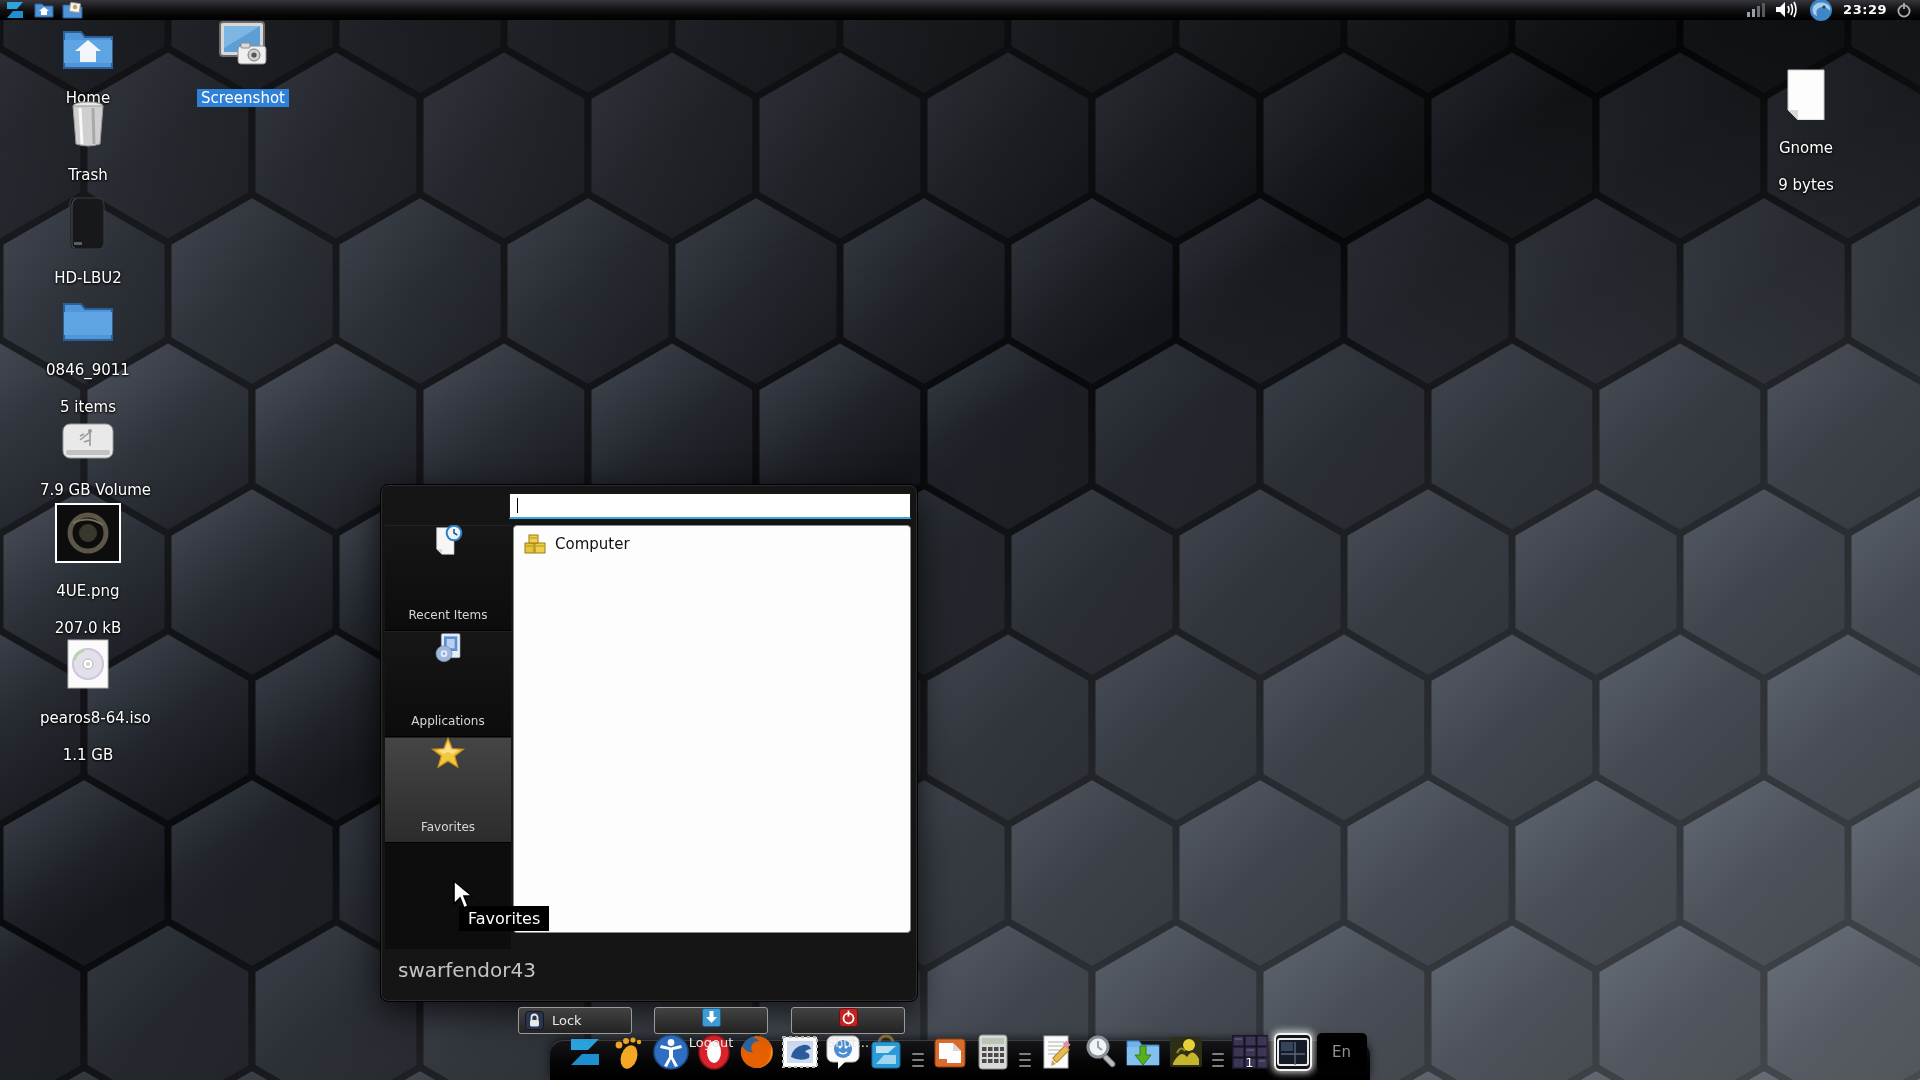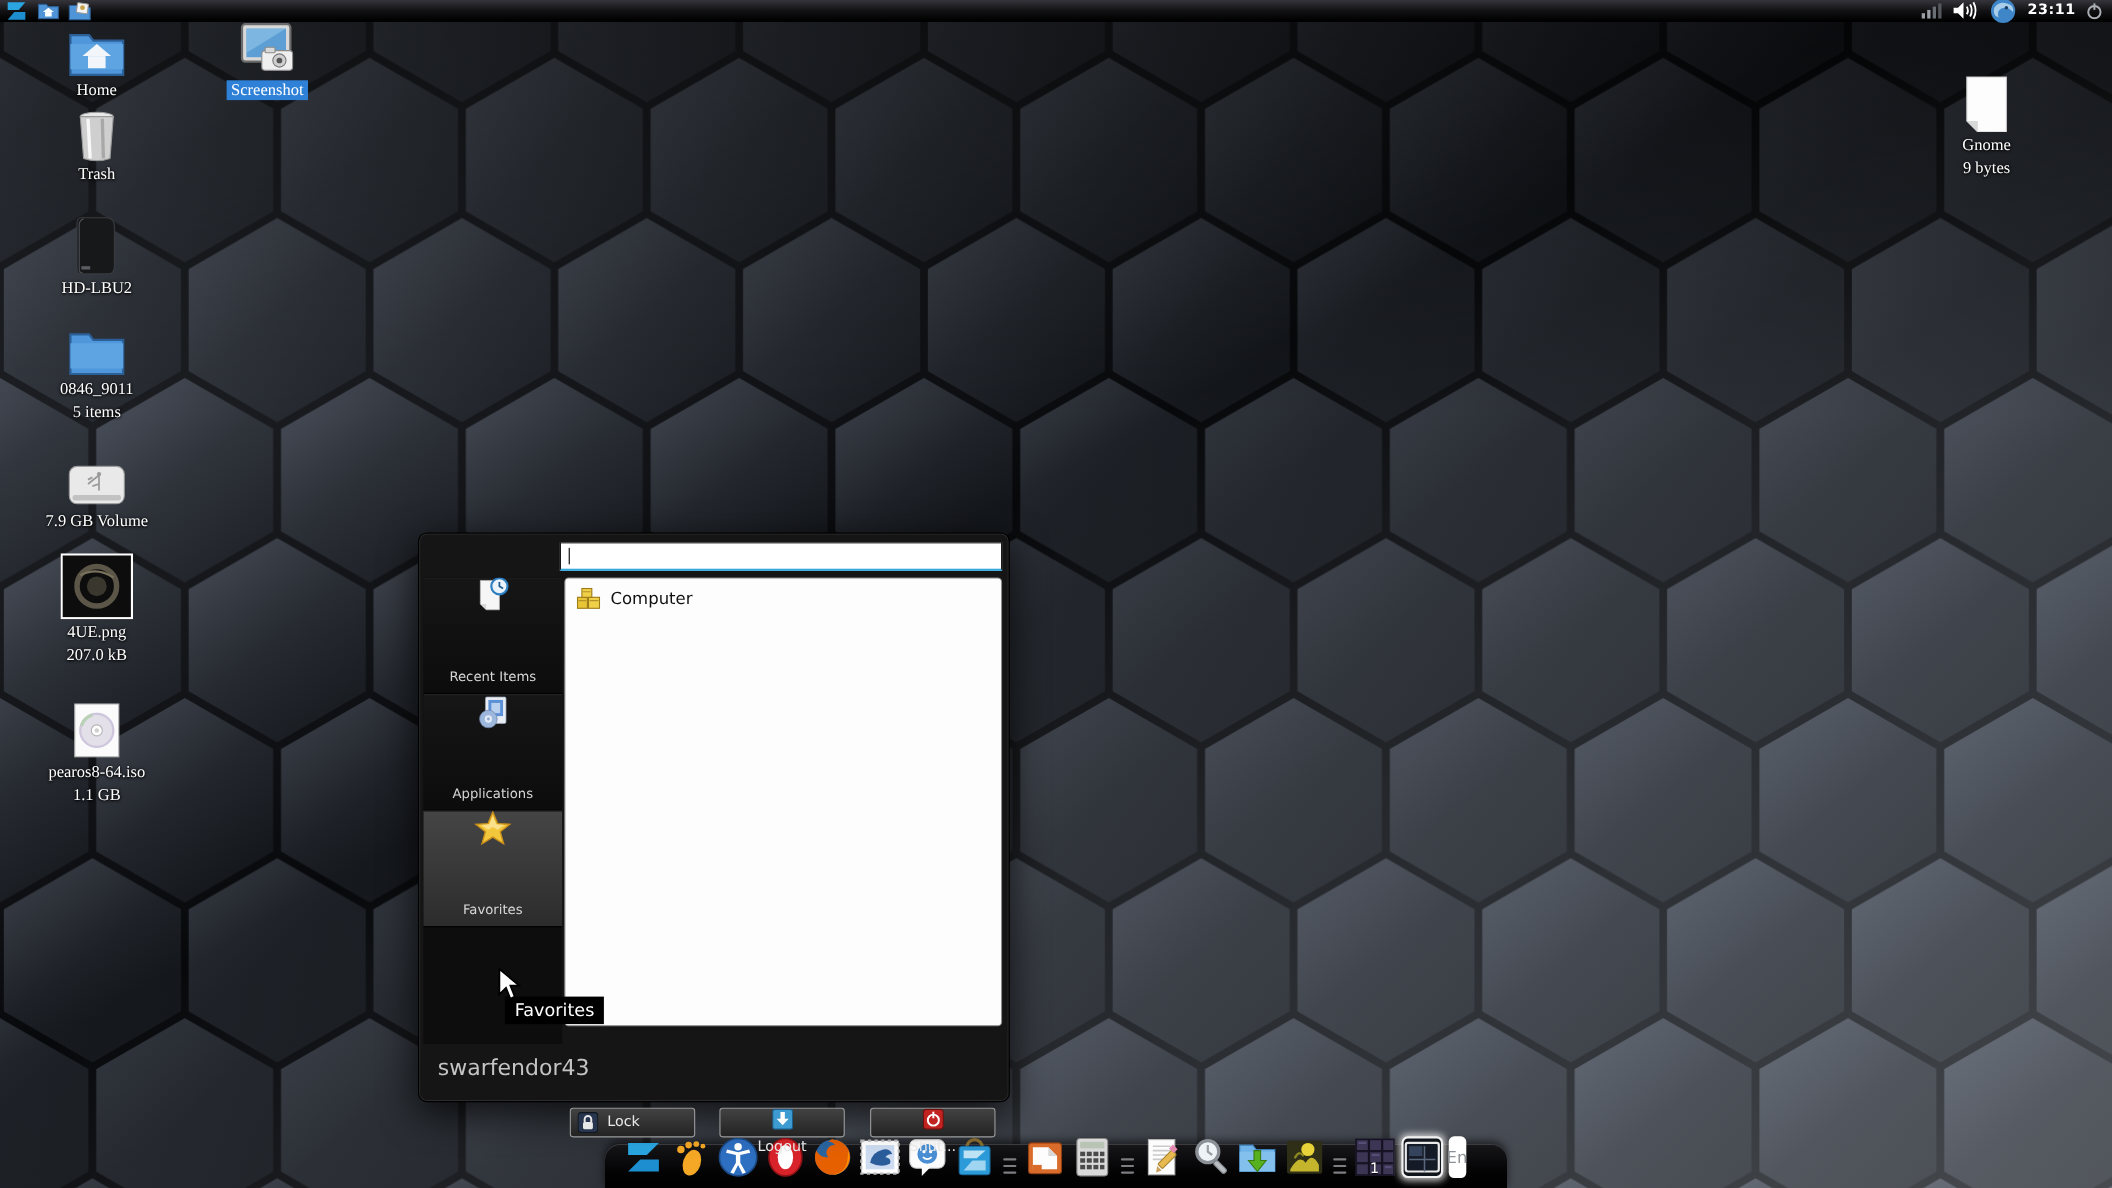--- a/index.html
+++ b/index.html
@@ -13,22 +13,22 @@
     background:linear-gradient(#34343a, #101012 55%, #000); border-bottom:1px solid #000;
     display:flex; align-items:center; }
   .panel-left { display:flex; align-items:center; gap:8px; padding-left:4px; }
   .panel-right { margin-left:auto; display:flex; align-items:center; gap:9px; padding-right:8px; }
   .panel-icon { display:block; }
   .clock { color:#fff; font-size:13px; font-weight:bold; letter-spacing:.5px; }
 
   
   .dicon { position:absolute; width:96px; text-align:center; z-index:5; cursor:default; }
   .dicon svg { display:block; margin:0 auto; }
-  .dlabel { margin-top:3px; font-size:15px; color:#fff; line-height:18px;
-    text-shadow:0 1px 2px #000, 0 0 3px #000; white-space:nowrap;font-family:Liberation Serif, serif; }
+  .dlabel { margin-top:19px; font-size:15px; color:#fff; line-height:18px;
+    text-shadow:0 1px 2px #000, 0 0 3px #000; white-space:nowrap; }
   .dlabel.sel { display:inline-block; background:#2f81d8; text-shadow:none; padding:0 4px; }
 
   
   .menu { position:absolute; left:380px; top:484px; width:538px; height:518px; z-index:50;
     background:#151515; border:1px solid #000; border-radius:8px;
     box-shadow:0 0 0 1px #2c2c2c inset, 0 10px 34px rgba(0,0,0,.75); }
   .menu-search { position:absolute; left:128px; top:8px; width:402px; height:26px;
     background:#fff; border:1px solid #1a1a1a; border-bottom:2px solid #38a9dd; }
   .menu-search input { position:absolute; inset:0; width:100%; height:100%; border:none;
     outline:none; background:transparent; font-size:14px; padding:2px 6px;
@@ -72,21 +72,21 @@
     display:flex; justify-content:center; align-items:flex-end; gap:5px; }
   .ditem { width:38px; height:38px; position:relative; flex:none; }
   .ditem svg { display:block; }
   .dock-sep { width:12px; height:14px; margin:0 2px 4px 2px; flex:none;
     display:flex; flex-direction:column; justify-content:space-between; }
   .dock-sep i { display:block; height:2px; background:#7d7d82; border-radius:1px; }
   .ws-num { position:absolute; left:0; right:0; bottom:1px; text-align:center;
     color:#fff; font-size:13px; text-shadow:0 1px 1px #000; }
   .active-glow { border:2px solid #f2f2f2; border-radius:6px;
     box-shadow:0 0 7px 2px rgba(255,255,255,.75); background:#10151c; }
-  .kbd-en { width:16px; height:38px; border-radius:5px; background:#ffffff;
+  .kbd-en { width:50px; height:38px; border-radius:5px; background:#000000;
     color:#8d9298; font-size:15px; display:flex; align-items:center; justify-content:center; }
 </style>
 </head>
 <body>
 
 <div id="screen">
 
   <svg class="wallpaper" width="1920" height="1080" viewBox="0 0 1920 1080" preserveAspectRatio="none">
     <defs>
       <linearGradient id="hg" x1="0" y1="0" x2="0.7" y2="1">
@@ -159,21 +159,21 @@
           <path d="M19,1 q4,7.5 0,15" stroke="#fff" stroke-width="1.7" fill="none"></path>
         </svg>
       </span>
       <span>
         <svg class="panel-icon" width="26" height="24" viewBox="0 0 26 24">
           <circle cx="13" cy="12" r="11" fill="#3f86c9"></circle>
           <path d="M5,9 q5,-7 14,-3 q4,2 3,7 q-5,-6 -11,-3 q-4,2 -2,8 q-6,-2 -4,-9z" fill="#a8cdea"></path>
           <circle cx="16" cy="9" r="1.6" fill="#1c3f63"></circle>
         </svg>
       </span>
-      <span class="clock">23:11</span>
+      <span class="clock">23:29</span>
       <span>
         <svg class="panel-icon" width="16" height="16" viewBox="0 0 16 16">
           <circle cx="8" cy="9" r="5.6" fill="none" stroke="#a9adb2" stroke-width="1.8"></circle>
           <rect x="7.1" y="1" width="1.8" height="6" fill="#a9adb2"></rect>
         </svg>
       </span>
     </div>
   </div>
 
   <div class="dicon" style="left:40px; top:26px;">

